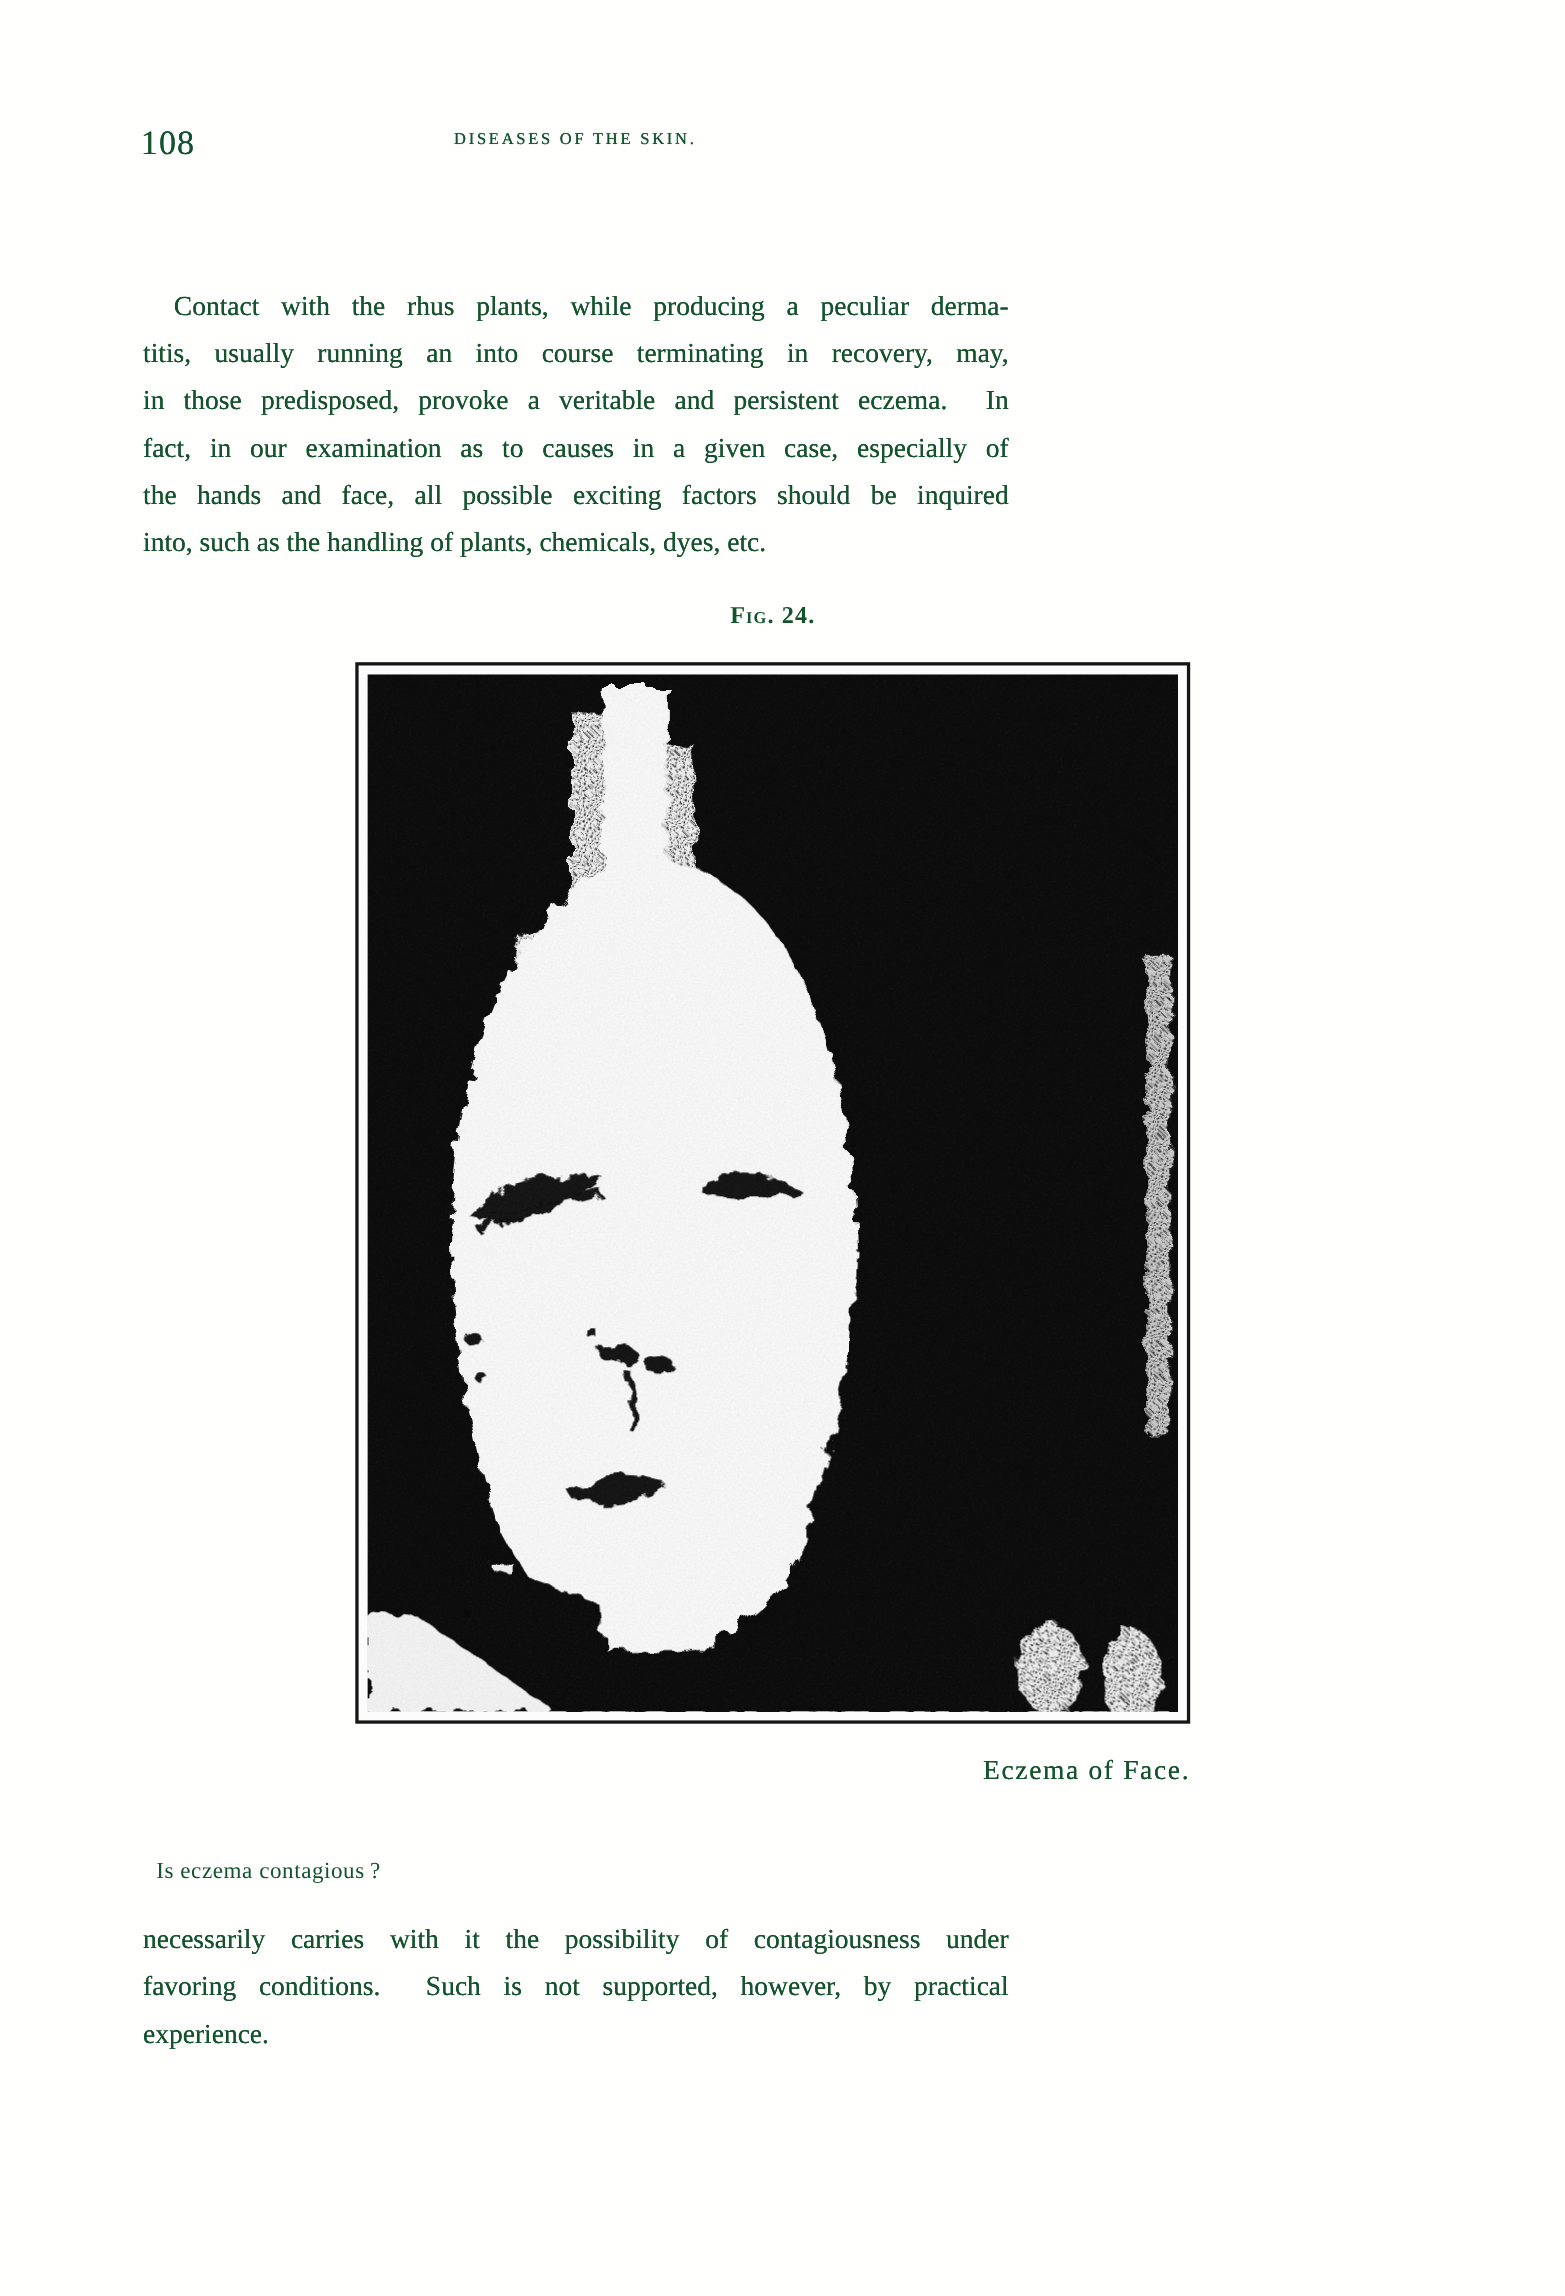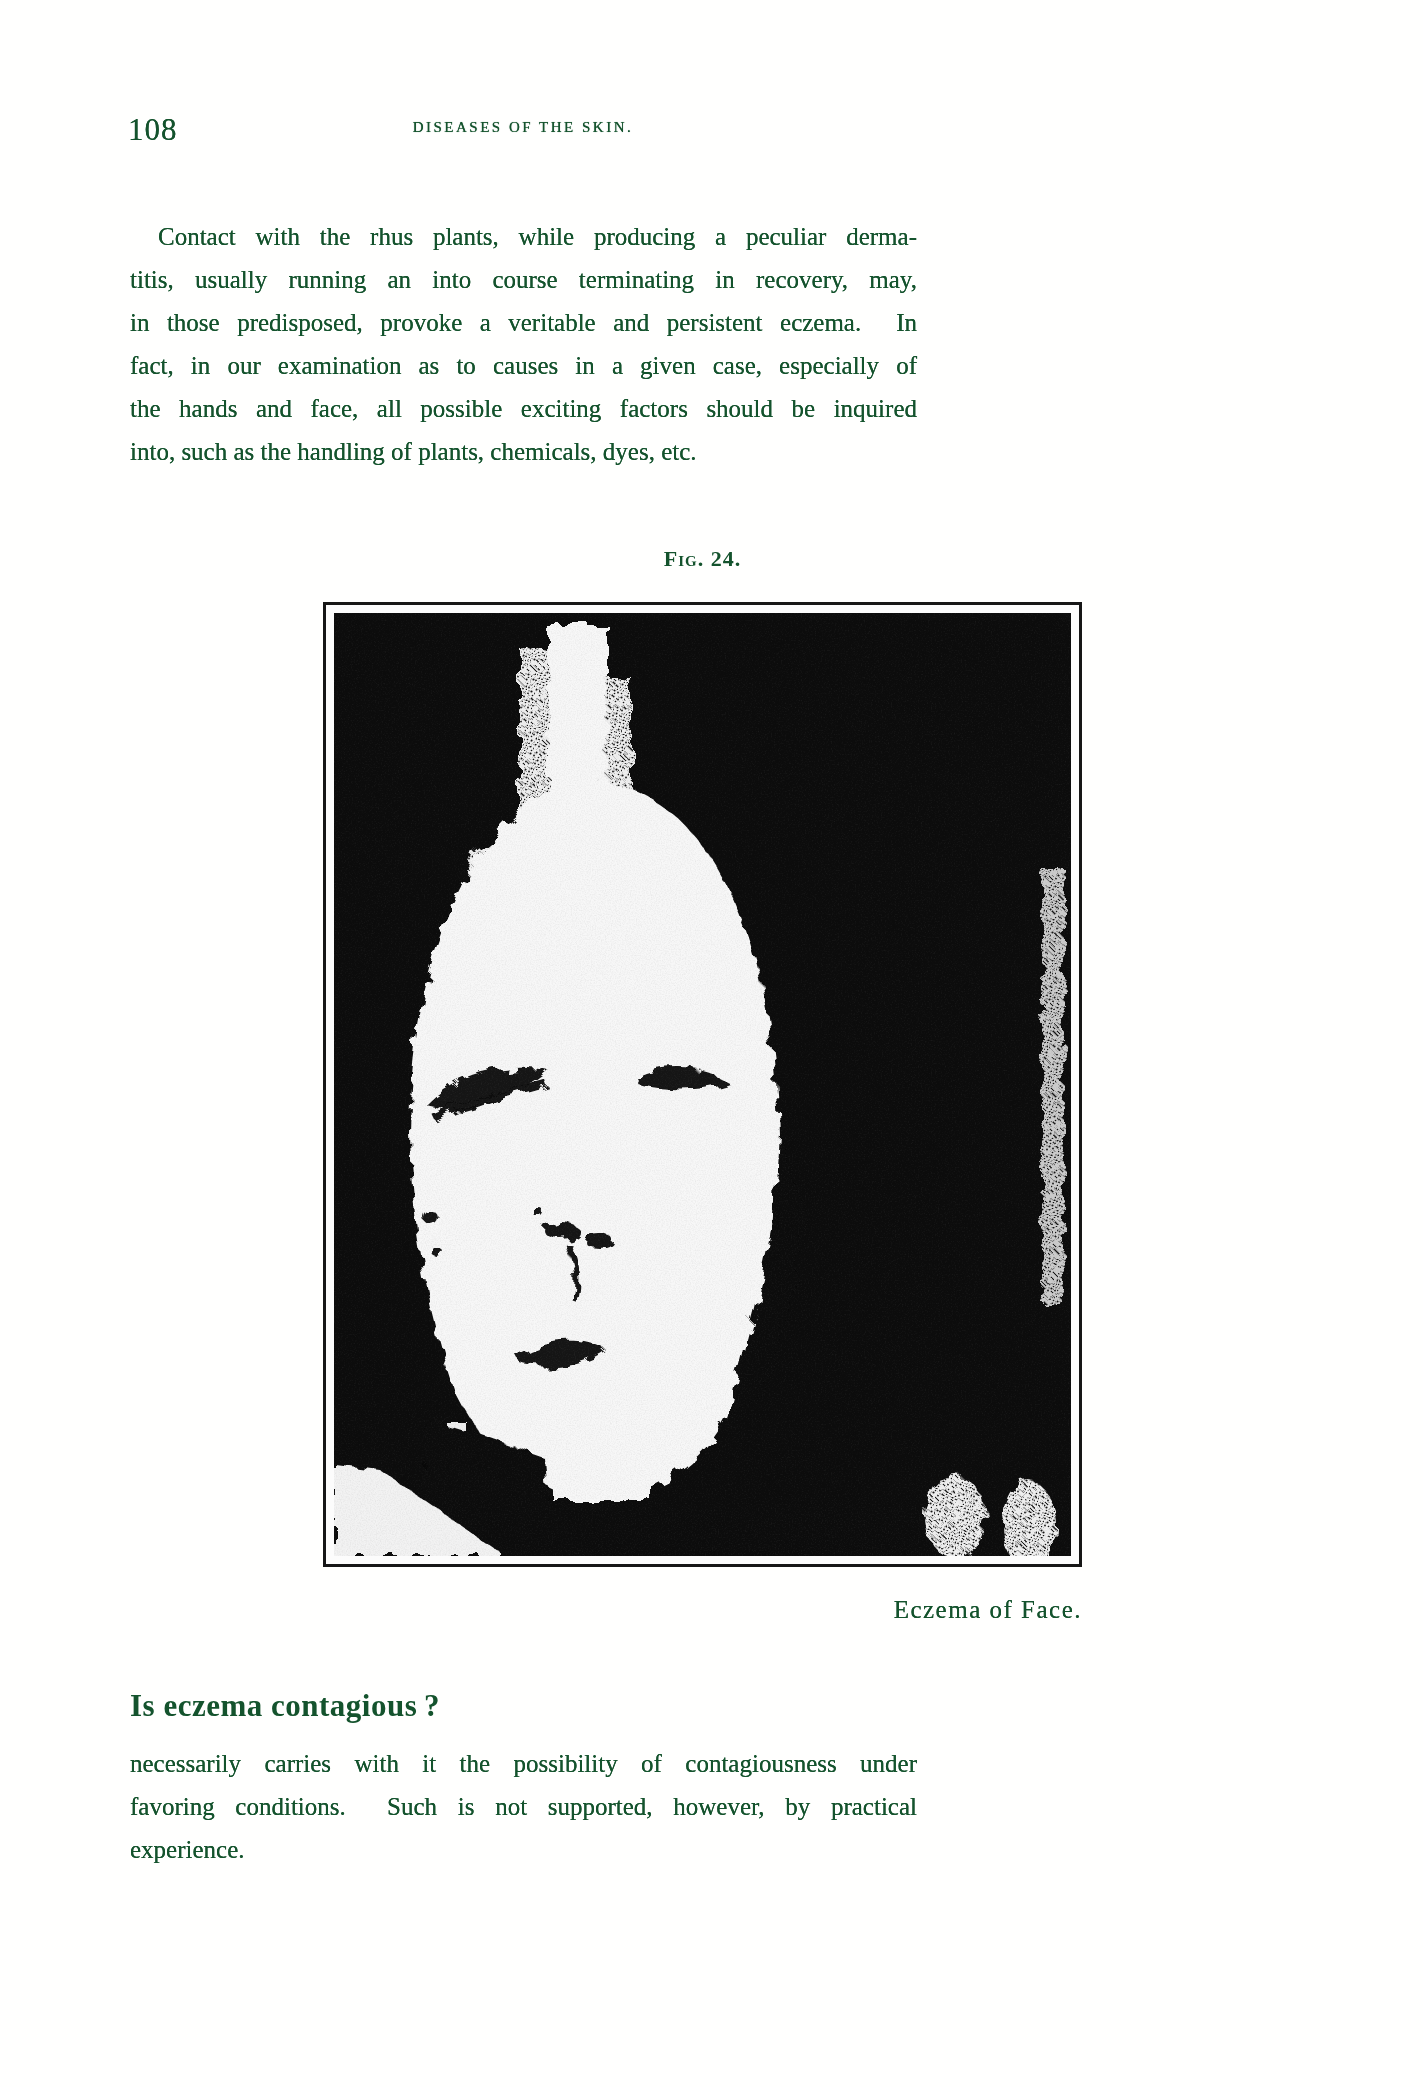--- a/index.html
+++ b/index.html
@@ -32,21 +32,21 @@
   }
   .para {
     position: absolute;
     left: 130px;
     width: 787px;
     font-size: 25px;
     line-height: 43px;
     text-shadow: 0 0 0.5px currentColor;
   }
   .para .line { text-align: justify; text-align-last: justify; }
-  .para .line.first { text-indent: 28px; }
+  .para .line.first { text-indent: 28px; margin-top: 42px; }
   .para .line.last { text-align-last: left; }
   #para1 { top: 215px; }
   #para2 { top: 1742px; }
   .fig-label {
     position: absolute;
     left: 323px;
     top: 546px;
     width: 759px;
     text-align: center;
     font-size: 22px;
@@ -71,24 +71,24 @@
     left: 323px;
     top: 1596px;
     width: 759px;
     text-align: right;
     font-size: 25px;
     letter-spacing: 1.5px;
     text-shadow: 0 0 0.5px currentColor;
   }
   .q-heading {
     position: absolute;
-    left: 130px;
+    left: 142px;
     top: 1688px;
-    font-size: 31px;
-    font-weight: bold;
+    font-size: 21px;
+    font-weight: normal;
     letter-spacing: 0.5px;
   }
 </style>
 </head>
 <body>
 
 <div class="page">
 
   <div class="pagenum">108</div>
   <div class="runhead">DISEASES OF THE SKIN.</div>

